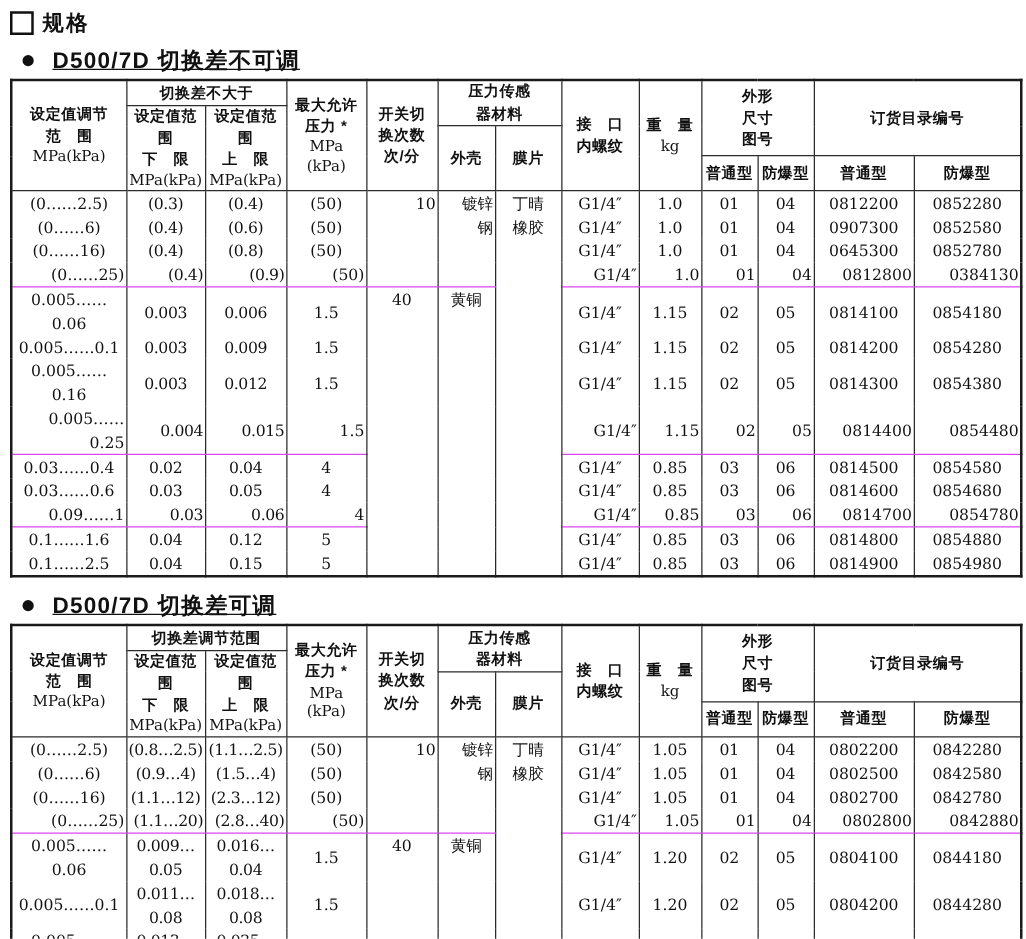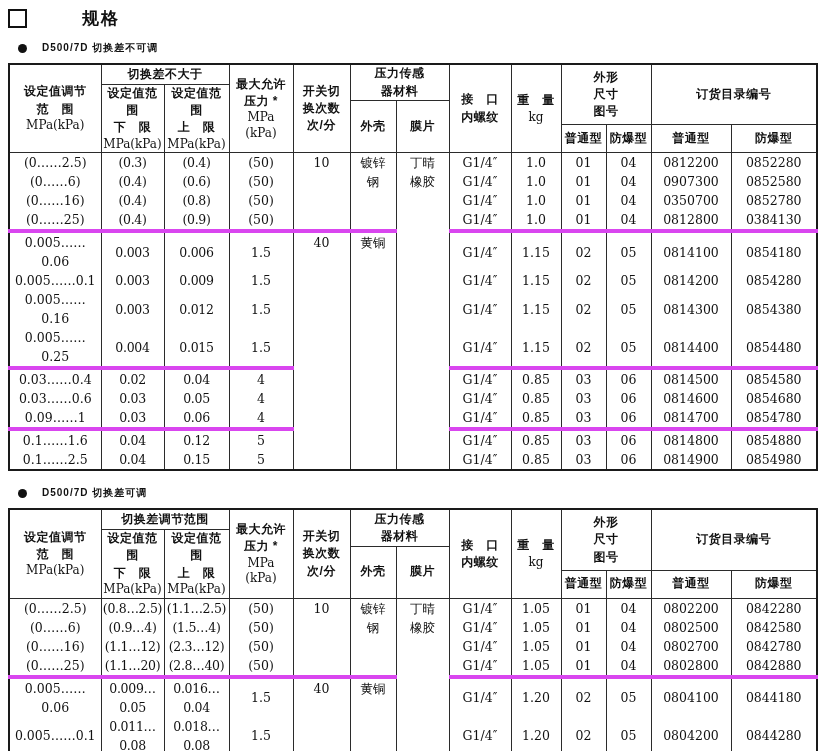--- a/index.html
+++ b/index.html
@@ -6,36 +6,36 @@
   html, body {
     margin: 0; padding: 0;
     width: 821px; height: 751px;
     background: #ffffff;
     overflow: hidden;
     font-family: "Liberation Sans", sans-serif;
     color: #111;
   }
   .page { padding: 5px 0 0 6px; }
 
-  .section-title { display: flex; align-items: center; height: 26px; margin-left: 2px; gap: 48px; }
+  .section-title { display: flex; align-items: center; height: 26px; margin-left: 2px; }
   .sq-icon {
     display: inline-block; width: 19px; height: 19px;
     border: 2px solid #111; background: #fff; margin-right: 7px;
   }
   .section-title .txt {
     font-size: 17px; font-weight: bold; letter-spacing: 2px;
     font-family: "Liberation Sans", sans-serif;
   }
 
   .tbl-title { display: flex; align-items: center; height: 18px; margin: 8px 0 6px 12px; }
   .bullet-icon {
     display: inline-block; width: 9px; height: 9px; border-radius: 50%;
     background: #111; margin-right: 15px;
   }
-  .tbl-title .txt { font-size: 10px; font-weight: bold; letter-spacing: 1px; }
+  .tbl-title .txt { font-size: 18px; font-weight: bold; letter-spacing: 1px; text-decoration: underline; }
 
   table.spec {
     border-collapse: collapse; table-layout: fixed;
     width: 808px; margin-left: 2px;
     border: 2px solid #1a1a1a; background: #fff;
     empty-cells: show;
   }
   table.spec td {
     border: 1px solid #2b2b2b;
     text-align: center; vertical-align: middle;
@@ -50,21 +50,21 @@
     font-family: "DejaVu Serif", "Liberation Serif", serif; font-weight: normal;
     font-size: 12px; line-height: 1.3; white-space: pre-line; letter-spacing: 0;
   }
   
   table.spec tbody td {
     border-top: none; border-bottom: none;
     height: 19px; line-height: 19px;
     font-family: "DejaVu Serif", "Liberation Serif", serif;
     font-size: 12.5px; white-space: pre-line;
   }
-  table.spec tbody td.gb { border-bottom: 4px solid #d946ef; }
+  table.spec tbody td.gb { border-bottom: 1px solid #d946ef; text-align: right; }
   table.spec tbody td.merged { vertical-align: top; }
   td[data-name="cell-diff-lower"], td[data-name="cell-diff-upper"] {
     font-size: 11.5px; letter-spacing: -0.3px;
   }
   td[data-name="cell-set-range"] { font-size: 12px; }
 </style>
 </head>
 <body>
 
 <div class="page" data-name="document-page">
@@ -204,21 +204,21 @@
           </tr>
           <tr>
             <td data-name="cell-set-range">(0……16)</td>
             <td data-name="cell-diff-lower">(0.4)</td>
             <td data-name="cell-diff-upper">(0.8)</td>
             <td data-name="cell-max-pressure">(50)</td>
             <td data-name="cell-port">G1/4″</td>
             <td data-name="cell-weight">1.0</td>
             <td data-name="cell-figure-normal">01</td>
             <td data-name="cell-figure-explosionproof">04</td>
-            <td data-name="cell-order-normal">0350700</td>
+            <td data-name="cell-order-normal">0645300</td>
             <td data-name="cell-order-explosionproof">0852780</td>
           </tr>
           <tr>
             <td data-name="cell-set-range" class="gb">(0……25)</td>
             <td data-name="cell-diff-lower" class="gb">(0.4)</td>
             <td data-name="cell-diff-upper" class="gb">(0.9)</td>
             <td data-name="cell-max-pressure" class="gb">(50)</td>
             <td data-name="cell-port" class="gb">G1/4″</td>
             <td data-name="cell-weight" class="gb">1.0</td>
             <td data-name="cell-figure-normal" class="gb">01</td>

